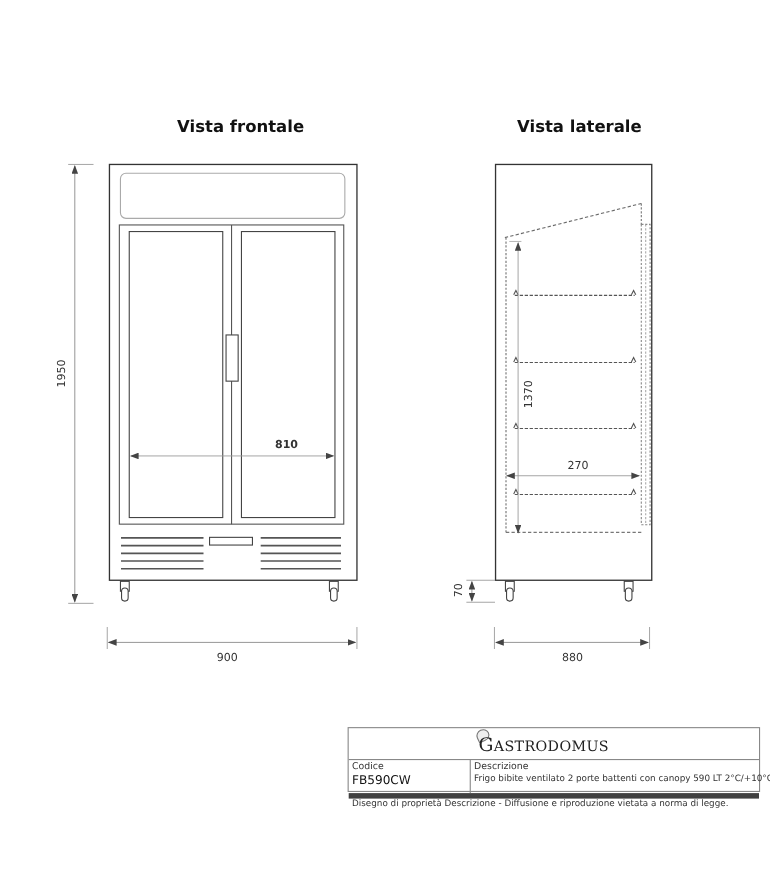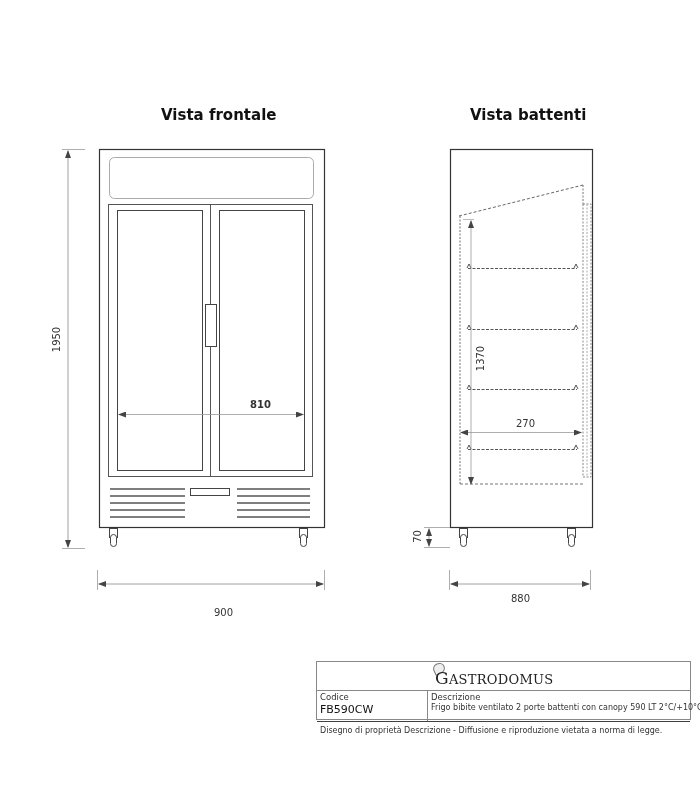--- a/index.html
+++ b/index.html
@@ -6,33 +6,33 @@
   body{width:700px;height:800px;position:relative;overflow:hidden;font-family:"DejaVu Sans",sans-serif;color:#222;}
   .view-title{position:absolute;font-family:"DejaVu Sans",sans-serif;font-weight:bold;font-size:15px;color:#111;white-space:nowrap;}
   .dim{position:absolute;font-family:"DejaVu Sans",sans-serif;font-size:10px;color:#333;white-space:nowrap;}
   .dim-v{transform:rotate(-90deg);transform-origin:center center;}
   svg{position:absolute;left:0;top:0;}
   .tb{position:absolute;left:316px;top:661px;width:375px;height:59px;border:1px solid #888;box-sizing:border-box;font-family:"DejaVu Sans",sans-serif;}
   .tb-logo-row{position:absolute;left:0;top:0;width:100%;height:28px;border-bottom:1px solid #888;}
   .tb-logo{position:absolute;left:118px;top:6px;font-family:"DejaVu Serif",serif;font-size:13px;color:#222;letter-spacing:0.3px;}
   .tb-logo .big{font-size:17px;}
   .tb-leaf{position:absolute;left:116px;top:1px;width:10px;height:9px;border:1px solid #777;border-radius:50% 50% 50% 10%;transform:rotate(-25deg);background:#eee;}
-  .tb-row2{position:absolute;left:0;top:28px;width:100%;height:31px;border-bottom:1px solid #404040;}
+  .tb-row2{position:absolute;left:0;top:28px;width:100%;height:31px;border-bottom:5px solid #404040;}
   .tb-cell-code{position:absolute;left:0;top:0;width:110px;height:100%;border-right:1px solid #888;}
   .tb-cell-desc{position:absolute;left:111px;top:0;right:0;height:100%;}
   .tb-label{position:absolute;left:3px;top:2px;font-size:8.5px;color:#333;}
   .tb-code{position:absolute;left:3px;top:13px;font-size:11px;font-weight:normal;color:#111;}
   .tb-desc{position:absolute;left:3px;top:13px;font-size:8px;color:#333;white-space:nowrap;}
   .tb-footer{position:absolute;left:3px;top:64px;font-size:8px;color:#333;white-space:nowrap;}
 </style>
 </head>
 <body>
 
 <div class="view-title" style="left:161px;top:106px;text-align:center;">Vista frontale</div>
-<div class="view-title" style="left:470px;top:106px;">Vista battenti</div>
+<div class="view-title" style="left:470px;top:106px;">Vista laterale</div>
 
 <svg width="700" height="660" viewBox="0 0 700 660">
   <defs>
     <marker id="arr" markerWidth="8" markerHeight="6" refX="7" refY="3" orient="auto" markerUnits="userSpaceOnUse">
       <path d="M0,0 L8,3 L0,6 Z" fill="#444"></path>
     </marker>
     <marker id="arrS" markerWidth="8" markerHeight="6" refX="1" refY="3" orient="auto" markerUnits="userSpaceOnUse">
       <path d="M8,0 L0,3 L8,6 Z" fill="#444"></path>
     </marker>
   </defs>
@@ -143,21 +143,21 @@
   </g>
 
   <g stroke="#999" stroke-width="0.8">
     <line x1="449.5" y1="570" x2="449.5" y2="590"></line>
     <line x1="590.5" y1="570" x2="590.5" y2="590"></line>
     <line x1="451" y1="584" x2="589" y2="584" stroke="#888" marker-start="url(#arrS)" marker-end="url(#arr)"></line>
   </g>
 </svg>
 
 <div class="dim dim-v" style="left:44px;top:334px;">1950</div>
-<div class="dim" style="left:214px;top:593px;margin-top:14px;">900</div>
+<div class="dim" style="left:197px;top:593px;">900</div>
 <div class="dim" style="left:250px;top:399px;font-weight:bold;">810</div>
 <div class="dim dim-v" style="left:468px;top:353px;">1370</div>
 <div class="dim" style="left:516px;top:418px;">270</div>
 <div class="dim dim-v" style="left:411px;top:531px;">70</div>
 <div class="dim" style="left:511px;top:593px;">880</div>
 
 <div class="tb">
   <div class="tb-logo-row">
     <div class="tb-leaf"></div>
     <div class="tb-logo"><span class="big">G</span><span>ASTRODOMUS</span></div>

